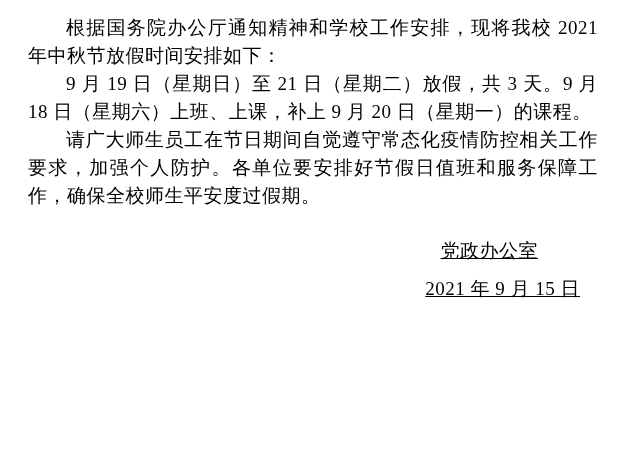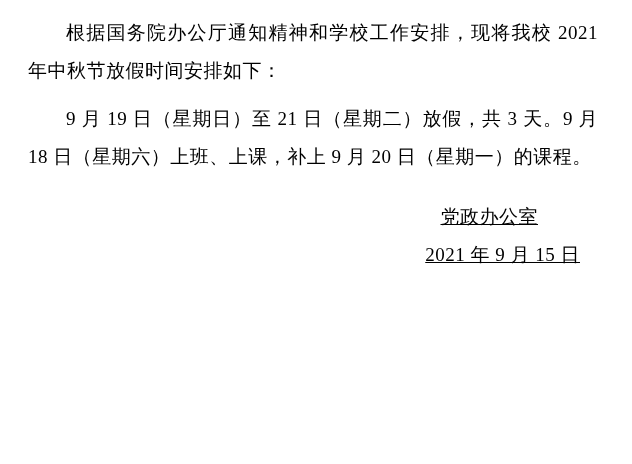--- a/index.html
+++ b/index.html
@@ -16,29 +16,28 @@
   }
   #doc {
     position: relative;
     width: 632px;
     height: 464px;
     box-sizing: border-box;
     padding: 14px 34px 10px 28px;
   }
   .para {
     font-size: 19px;
-    line-height: 38px;
+    line-height: 28px;
     text-align: justify;
     text-justify: inter-ideograph;
     text-indent: 2em;
     margin: 0;
     letter-spacing: 0.5px;
   }
   .para + .para {
-    margin-top: 10px;
   }
   .spacer {
     height: 22px;
   }
   .signature {
     margin: 0;
     font-size: 19px;
     line-height: 38px;
     text-align: right;
     padding-right: 60px;
@@ -49,19 +48,20 @@
     padding-right: 18px;
   }
 </style>
 </head>
 <body>
 
 <div id="doc">
 
   <p class="para">根据国务院办公厅通知精神和学校工作安排，现将我校 2021 年中秋节放假时间安排如下：</p>
   <p class="para">9 月 19 日（星期日）至 21 日（星期二）放假，共 3 天。9 月 18 日（星期六）上班、上课，补上 9 月 20 日（星期一）的课程。</p>
+  <p class="para">请广大师生员工在节日期间自觉遵守常态化疫情防控相关工作要求，加强个人防护。各单位要安排好节假日值班和服务保障工作，确保全校师生平安度过假期。</p>
 
   <div class="spacer"></div>
 
   <p class="signature">党政办公室</p>
   <p class="signature date">2021 年 9 月 15 日</p>
 
 </div>
 
 </body></html>

